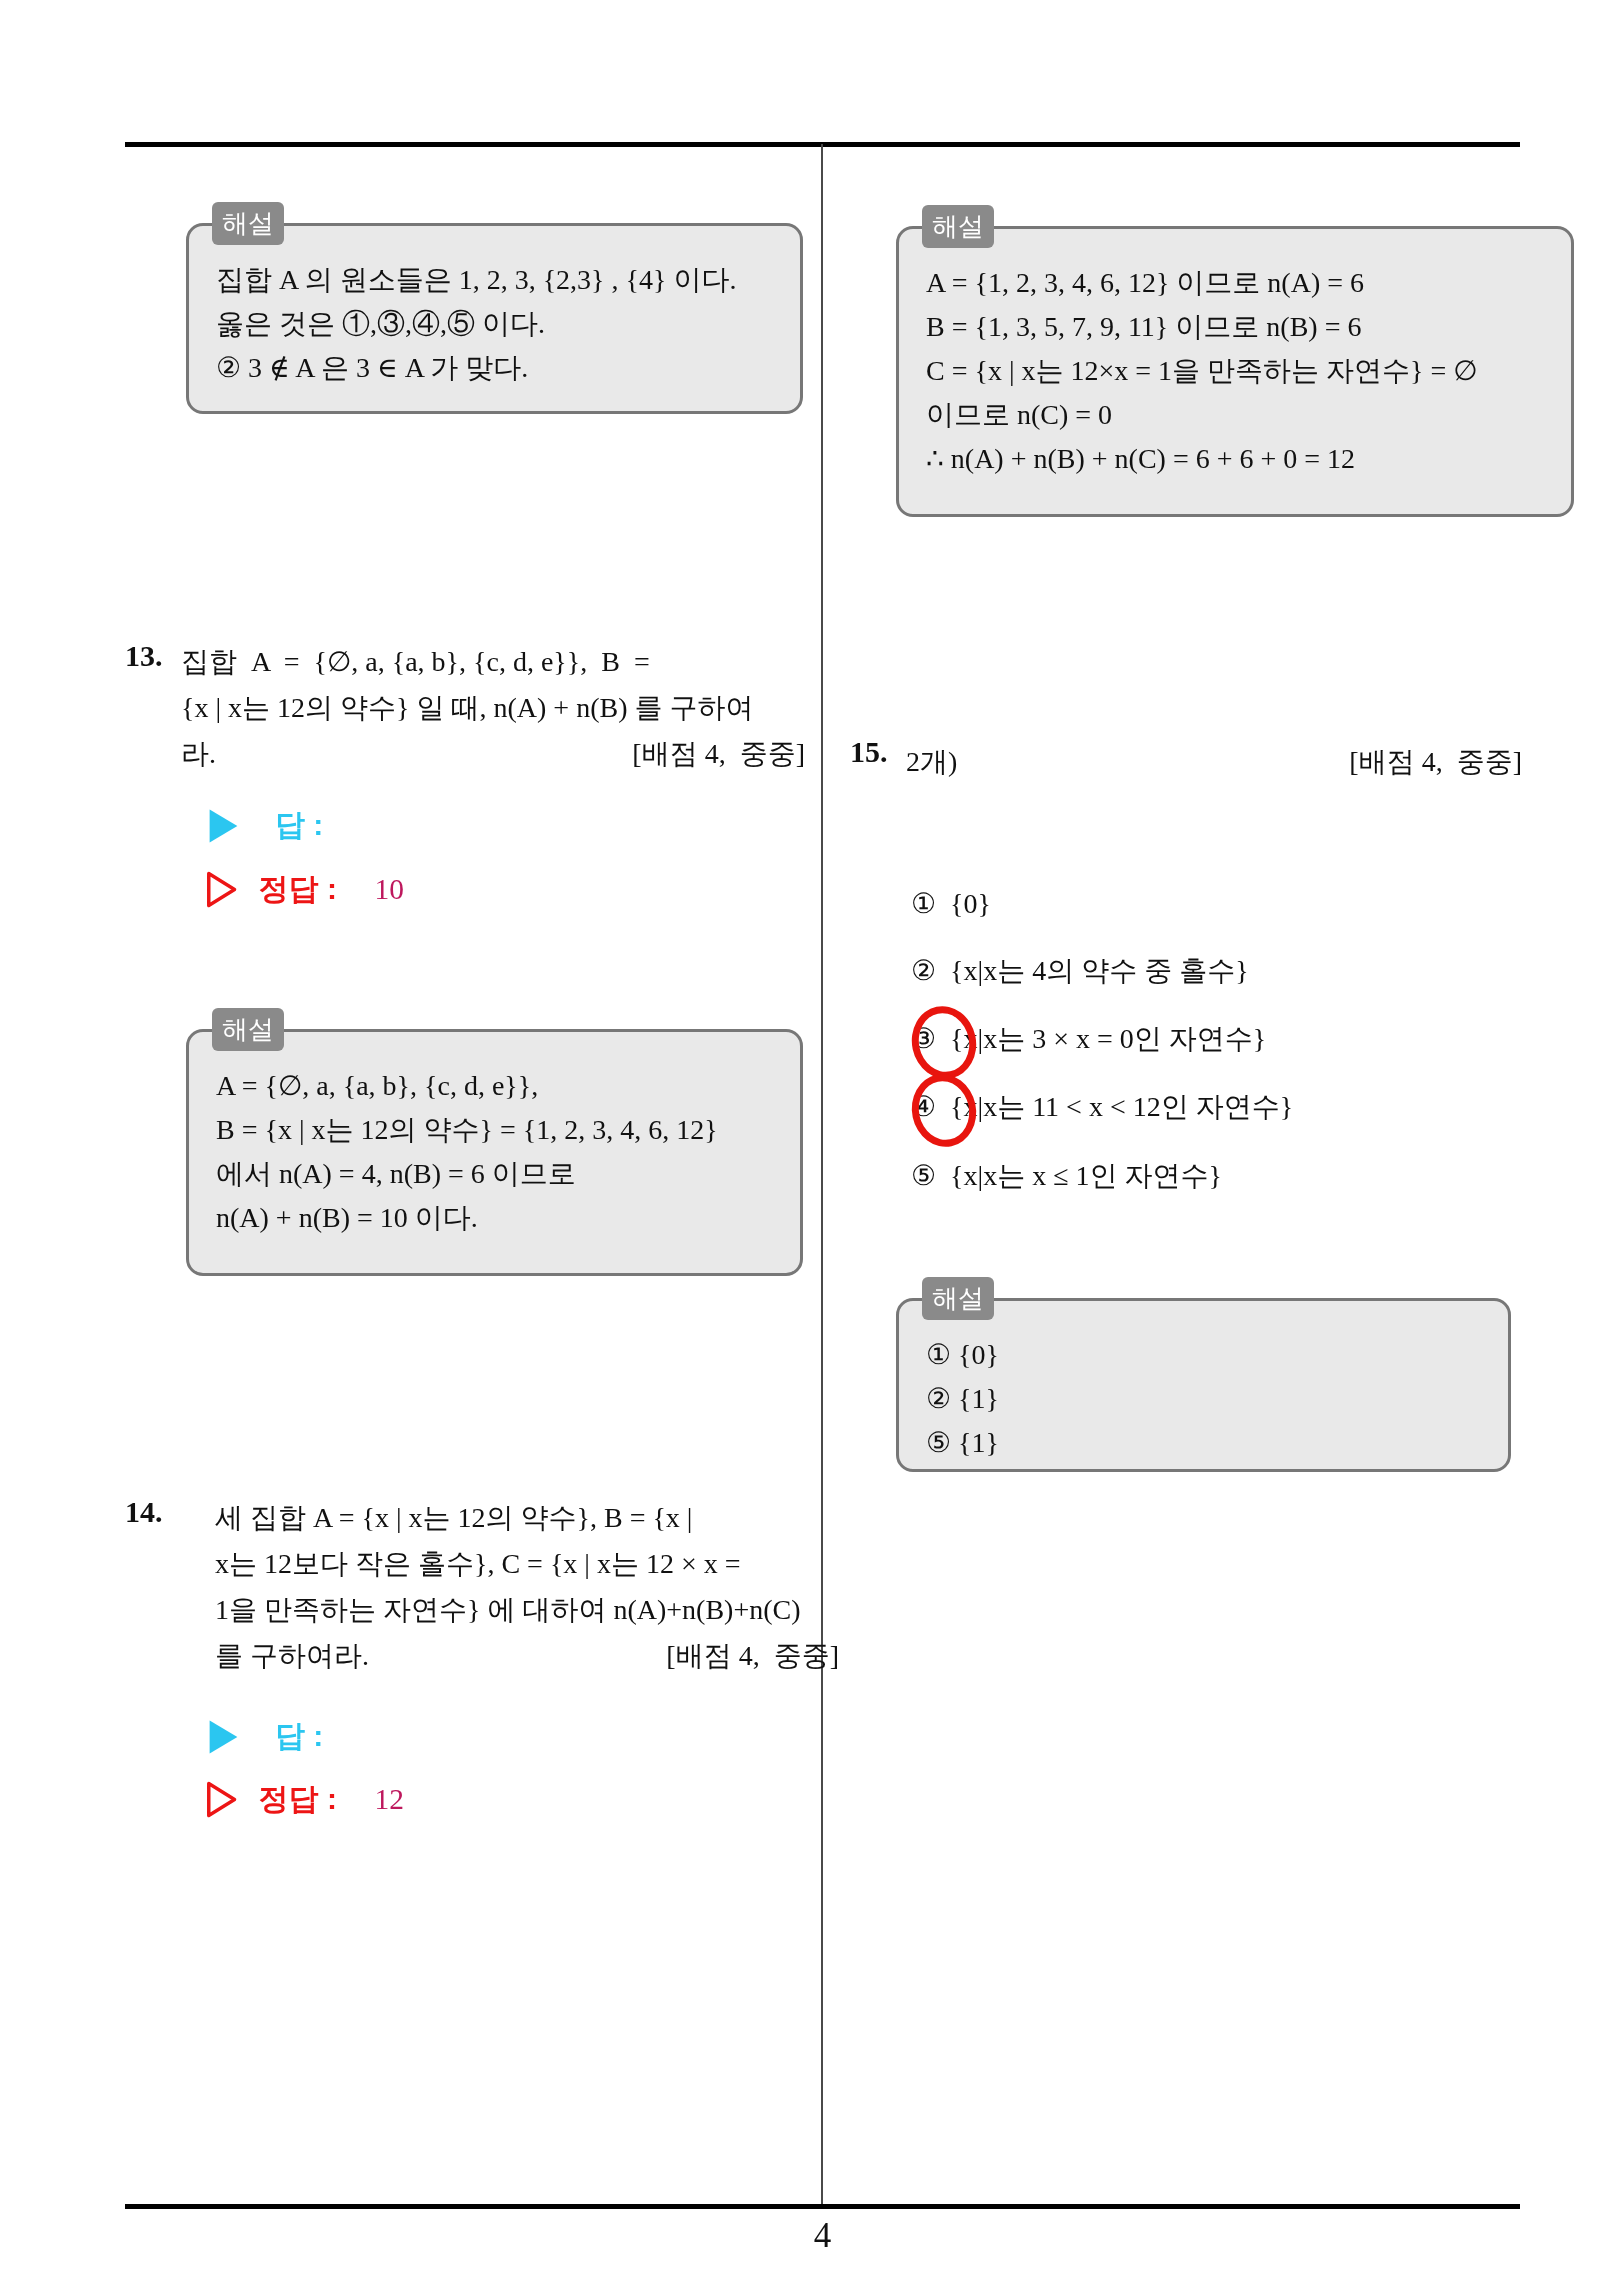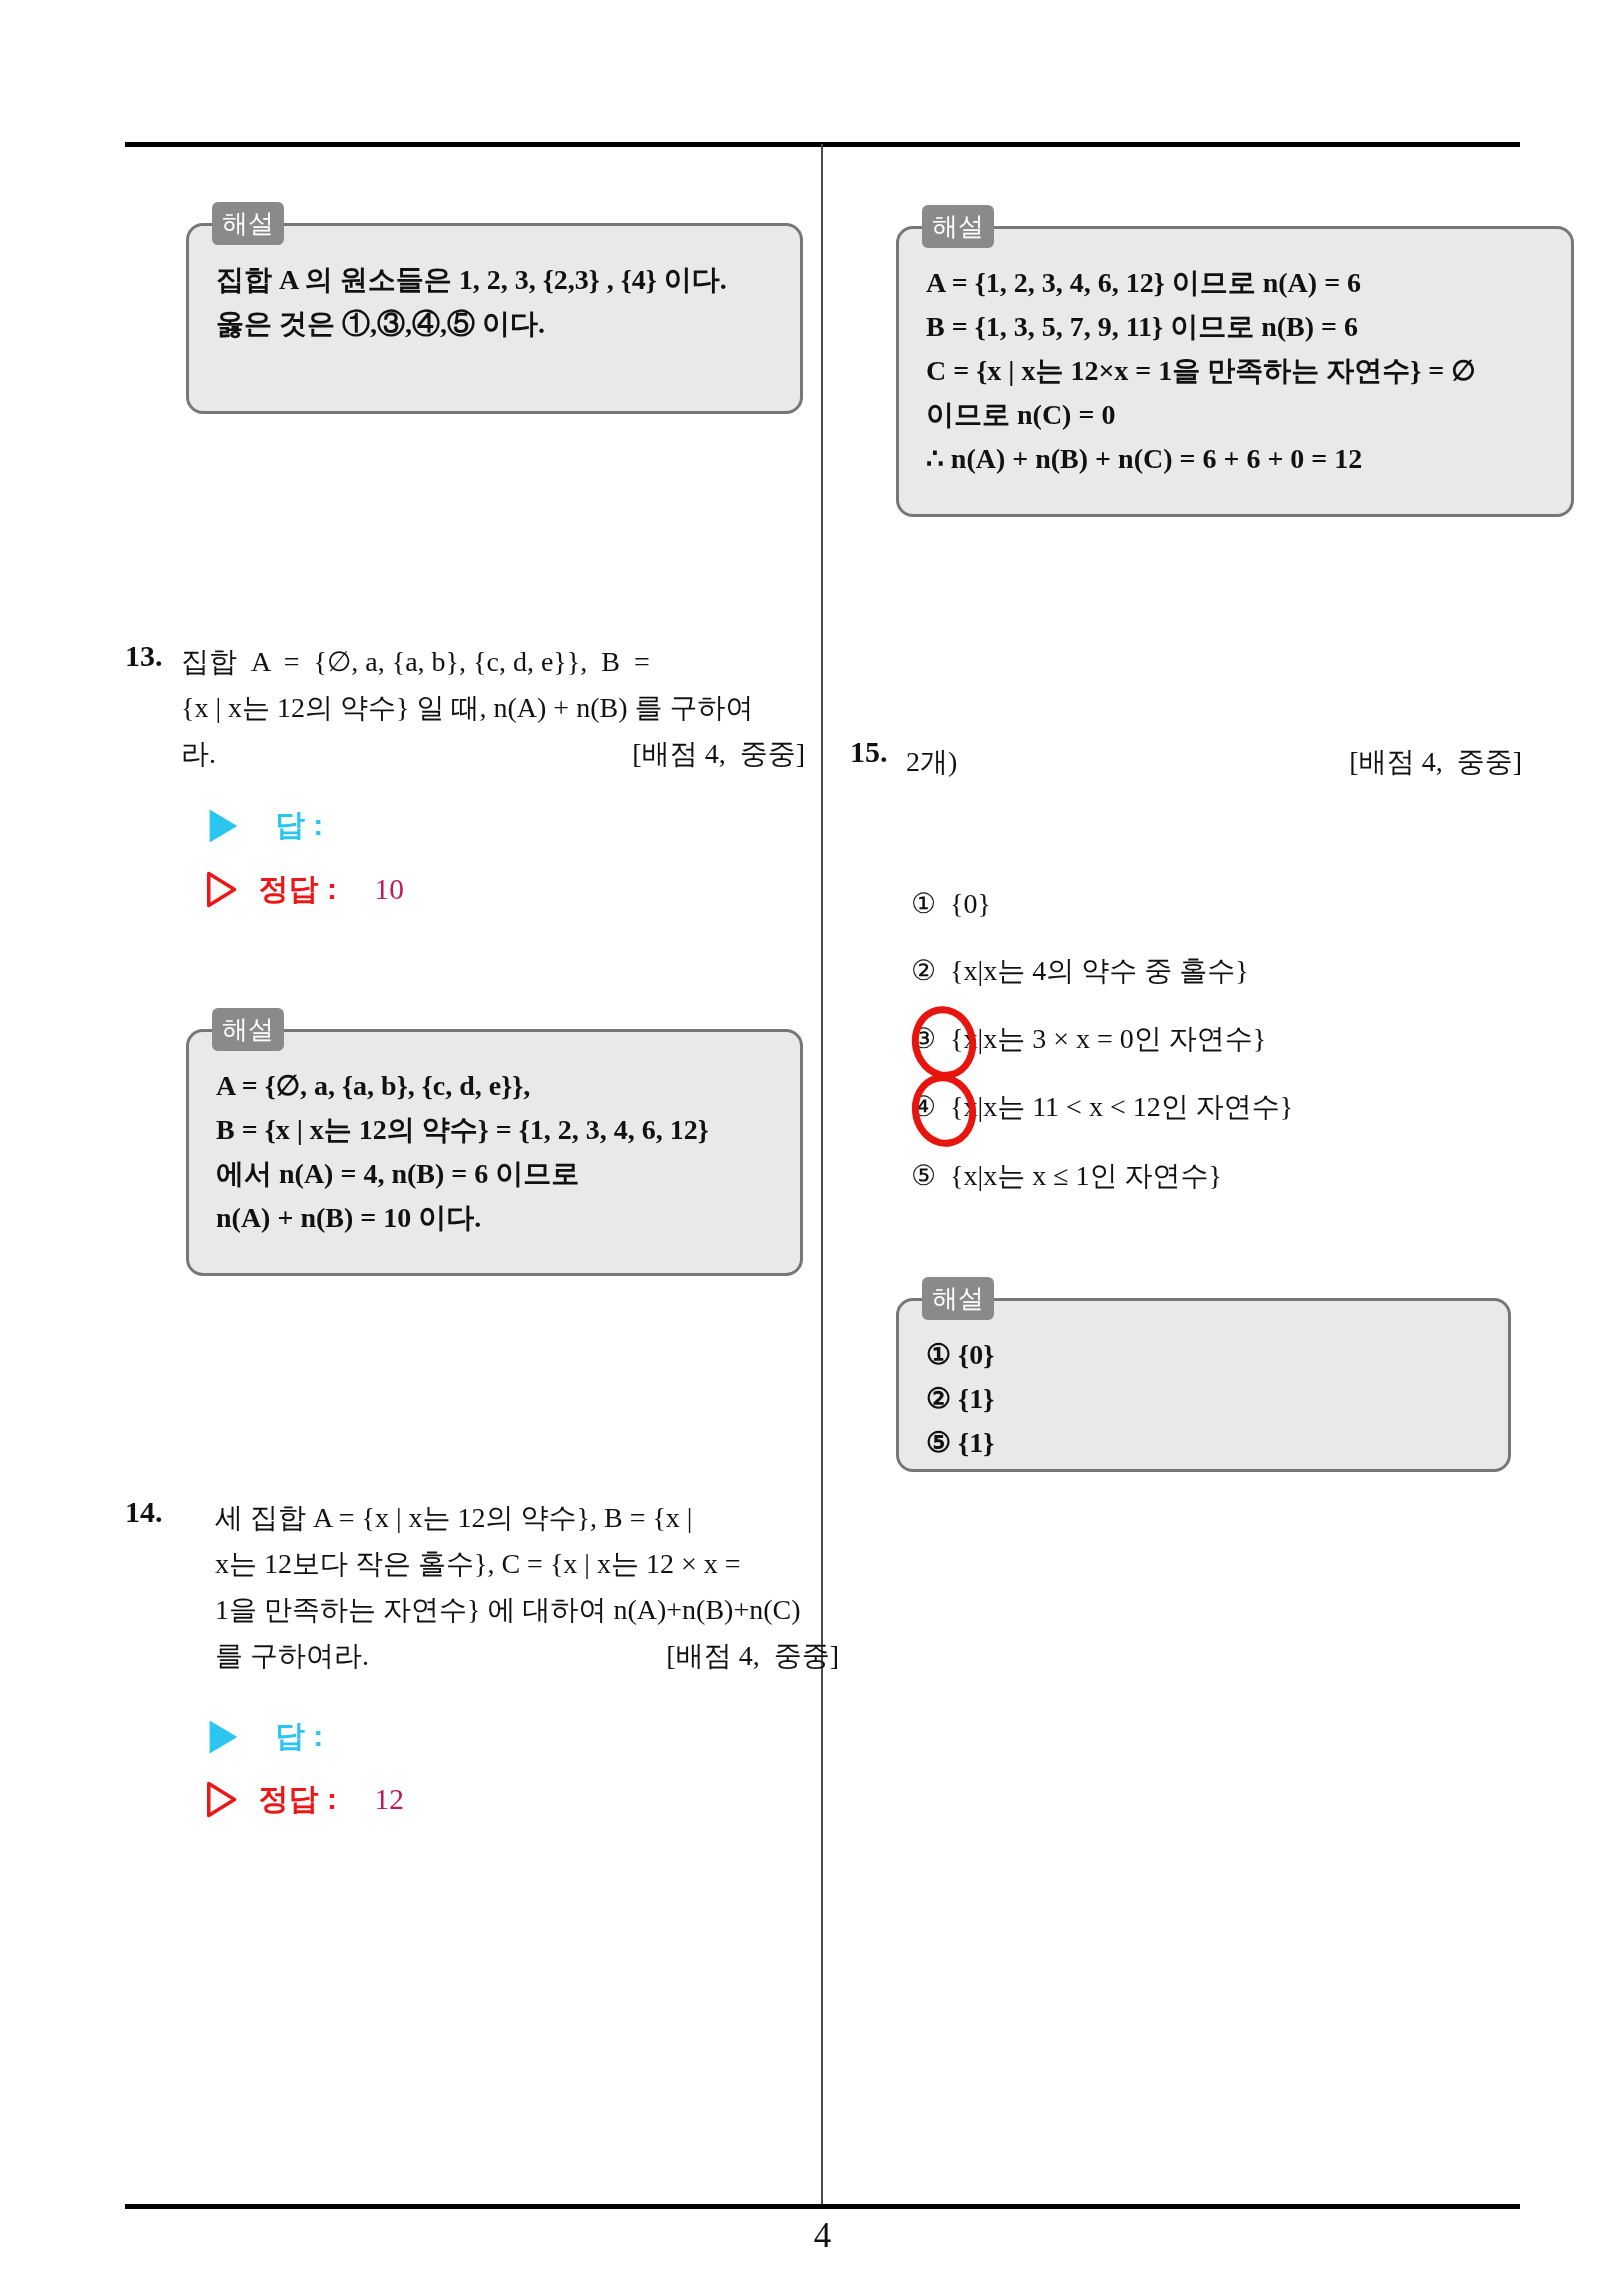--- a/index.html
+++ b/index.html
@@ -8,21 +8,21 @@
   .abs{position:absolute;}
   .rule{background:#000;}
   .divider{background:#4a4a4a;}
   .line{white-space:pre;font-size:28px;line-height:44px;}
   .ptext .line{line-height:46px;}
   .pnum{font-weight:bold;font-size:30px;}
   .exp-box{background:#e9e9e9;border:3.5px solid #777;border-radius:17px;box-sizing:border-box;}
   .exp-tab{background:#8a8a8a;color:#fff;border-radius:6px;
            font-family:"Liberation Sans","DejaVu Sans",sans-serif;font-size:26px;
            display:flex;align-items:center;justify-content:center;z-index:3;}
-  .exp-lines{padding:32px 12px 0 27px;font-weight:bold;}
+  .exp-lines{padding:32px 12px 0 27px;}
   .flexline{display:flex;justify-content:space-between;align-items:baseline;}
   .points{font-size:28px;white-space:pre;}
   .ans-row{display:flex;align-items:center;gap:36px;}
   .cor-row{display:flex;align-items:center;gap:19.6px;}
   .ans-label{font-family:"Liberation Sans","DejaVu Sans",sans-serif;font-weight:bold;
              font-size:30px;color:#2bc6f0;white-space:pre;}
   .cor-label{font-family:"Liberation Sans","DejaVu Sans",sans-serif;font-weight:bold;
              font-size:30px;color:#ed1515;white-space:pre;}
   .cor-value{font-size:29.4px;color:#be185d;margin-left:18px;}
   .ul{border-bottom:2.8px solid #000;padding-bottom:2.1px;}
@@ -39,20 +39,21 @@
 
   <div class="abs rule" style="left:125px;top:142px;width:1395px;height:4.9px;"></div>
   <div class="abs divider" style="left:821px;top:144px;width:2.1px;height:2062px;"></div>
   <div class="abs rule" style="left:125px;top:2204px;width:1395px;height:4.9px;"></div>
   <div class="abs pgnum" style="left:125px;top:2216px;width:1395px;">4</div>
 
   <div class="abs exp-box" style="left:186px;top:223px;width:617px;height:191px;">
     <div class="exp-lines">
       <div class="line">집합 A 의 원소들은 1, 2, 3, {2,3} , {4} 이다.</div>
       <div class="line">옳은 것은 ①,③,④,⑤ 이다.</div>
+      <div class="line">② 3 ∉ A 은 3 ∈ A 가 맞다.</div>
     </div>
   </div>
   <div class="abs exp-tab" style="left:212px;top:202px;width:72px;height:43px;">해설</div>
 
   <div class="abs pnum" style="left:125px;top:639px;">13.</div>
   <div class="abs ptext" style="left:181px;top:639px;width:624px;">
     <div class="line">집합  A  =  {∅, a, {a, b}, {c, d, e}},  B  =</div>
     <div class="line">{x | x는 12의 약수} 일 때, n(A) + n(B) 를 구하여</div>
     <div class="line flexline">
       <span>라.</span>

